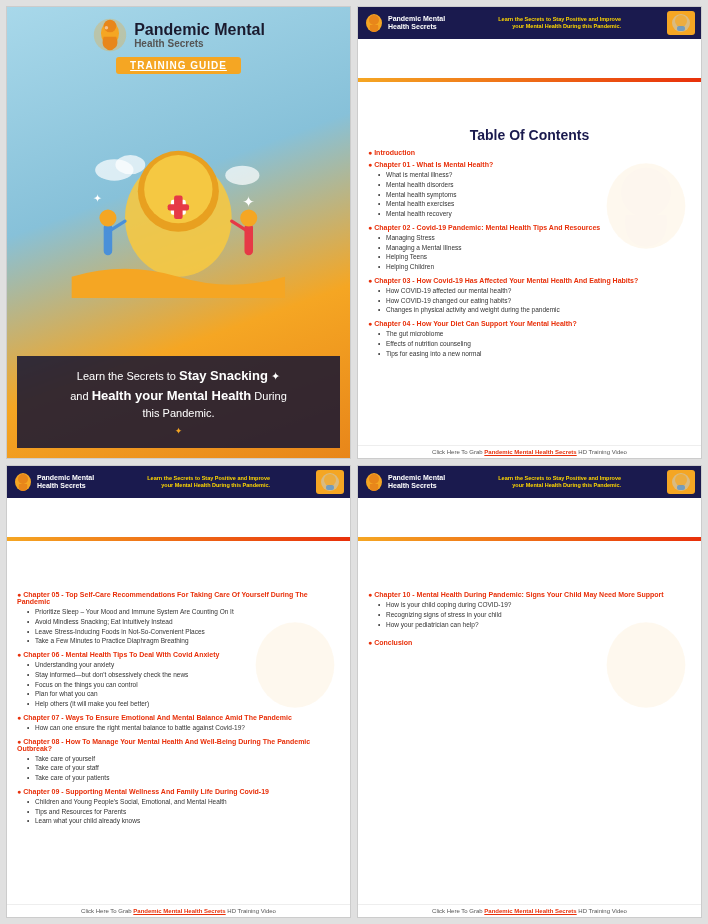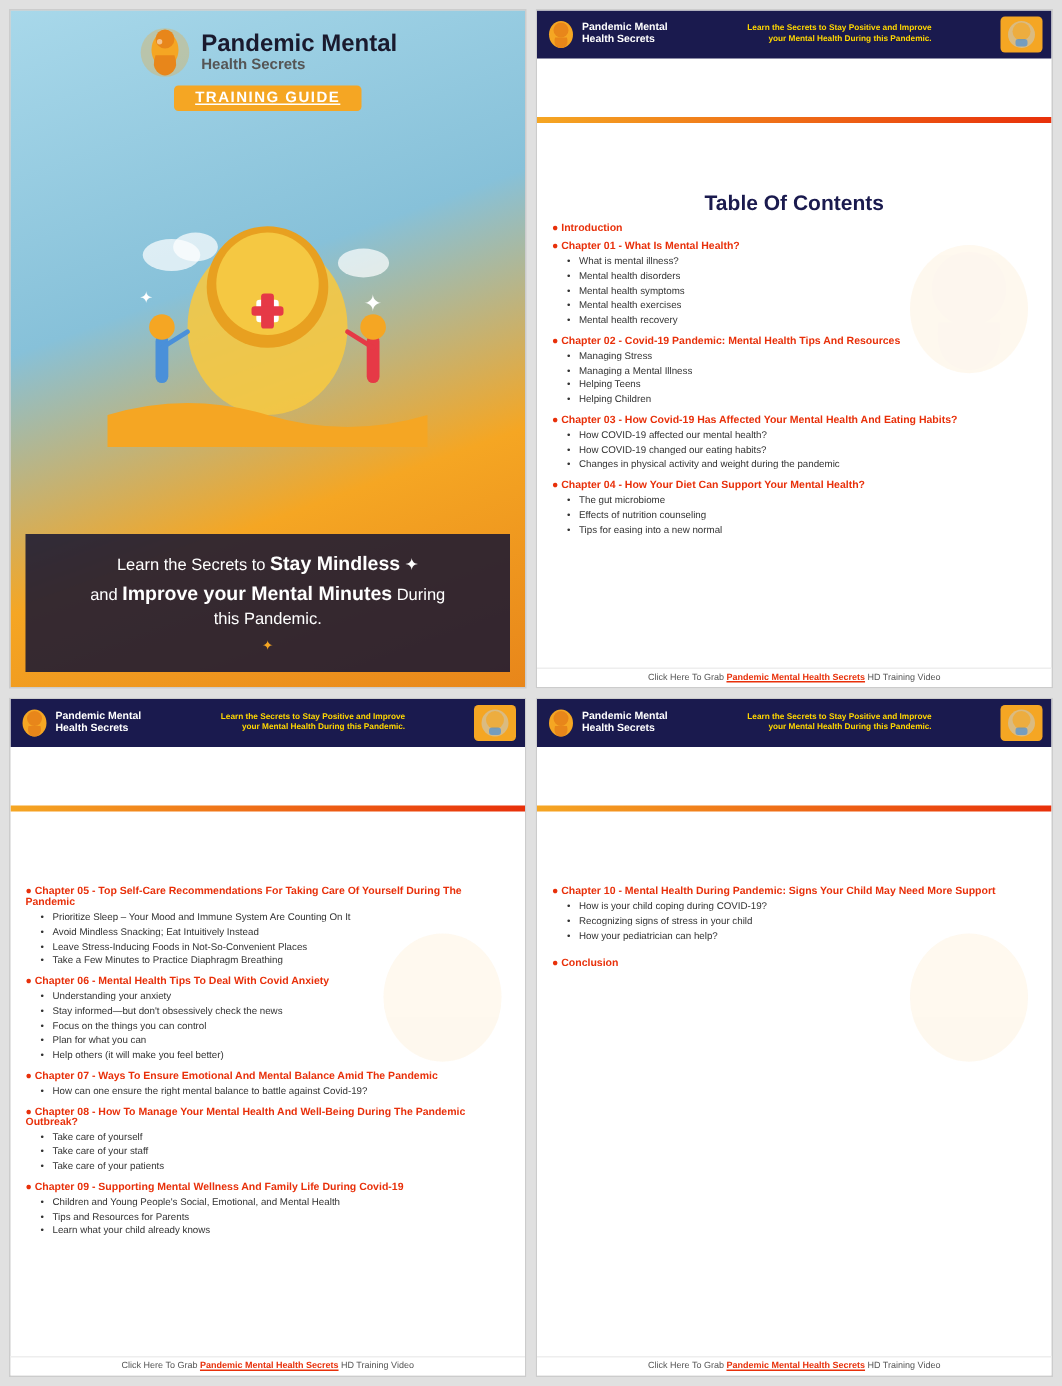--- a/index.html
+++ b/index.html
@@ -257,22 +257,22 @@
       <ellipse cx="40" cy="30" rx="18" ry="10" fill="#fff" opacity="0.7"></ellipse>
       <ellipse cx="55" cy="25" rx="14" ry="9" fill="#fff" opacity="0.7"></ellipse>
       <ellipse cx="160" cy="35" rx="16" ry="9" fill="#fff" opacity="0.7"></ellipse>
 
       <text x="160" y="65" font-size="14" fill="#fff">✦</text>
       <text x="20" y="60" font-size="10" fill="#fff">✦</text>
     </svg>
   </div>
   <div class="cover-tagline">
     <span>
-      Learn the Secrets to <span class="highlight">Stay Mindless</span> ✦<br>
-      and <span class="highlight">Improve your Mental Minutes</span> During<br>
+      Learn the Secrets to <span class="highlight">Stay Snacking</span> ✦<br>
+      and <span class="highlight">Health your Mental Health</span> During<br>
       this Pandemic.
     </span>
     <br><span style="font-size:9px; color:#f5a623;">✦</span>
   </div>
 </div>
 
 <div class="panel panel-toc">
   <div class="toc-header">
     <div class="toc-header-logo">
       <svg class="logo-icon-small" viewBox="0 0 20 20">

